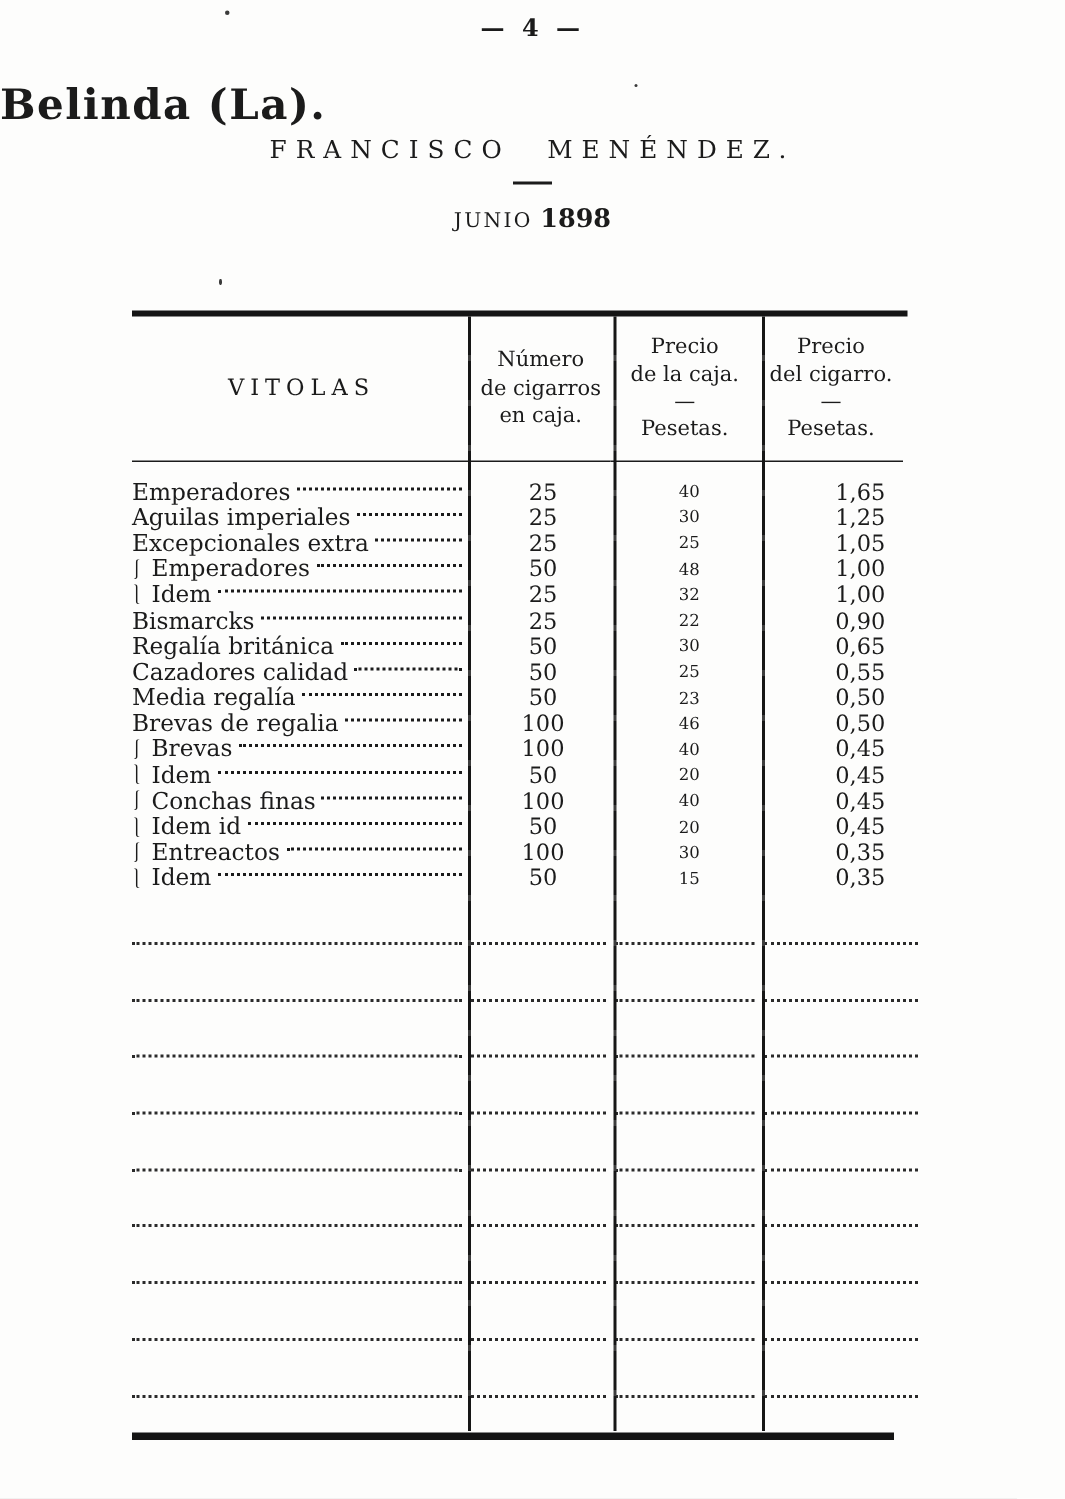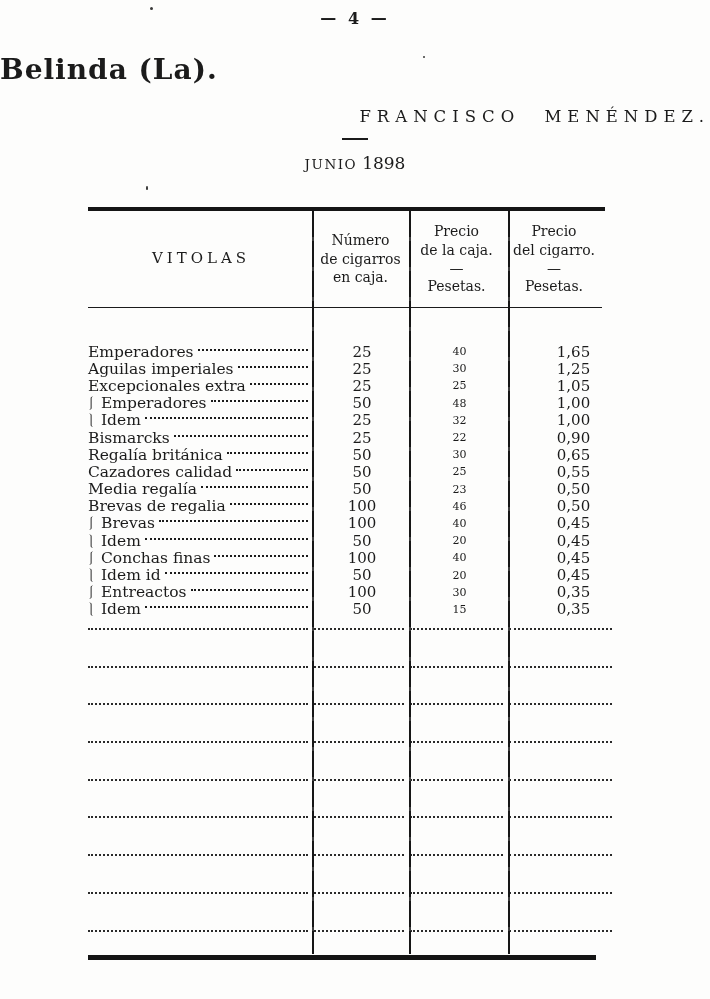--- a/index.html
+++ b/index.html
@@ -1,40 +1,40 @@
 <!DOCTYPE html>
 <html><head>
 <meta charset="utf-8">
 <style>
   html,body{margin:0;padding:0;background:#e9e9e9;}
   .page{position:relative;width:710px;height:999px;background:#fdfdfc;overflow:hidden;
         font-family:"DejaVu Serif","Liberation Serif",serif;color:#1b1b1b;margin:0 auto;}
   .page-number{text-align:center;padding-top:9px;font-size:16px;font-weight:bold;letter-spacing:3px;}
   .title{text-align:left;margin:25px 0 0 0;font-size:28px;font-weight:bold;letter-spacing:1px;}
-  .author{text-align:right;margin-top:21px;font-size:16.5px;letter-spacing:6px;word-spacing:13px;font-variant:small-caps;text-transform:uppercase;}
+  .author{text-align:center;margin-top:4px;font-size:16.5px;letter-spacing:6px;word-spacing:13px;font-variant:small-caps;text-transform:uppercase;}
   .author-rule{width:26px;height:2px;background:#1b1b1b;margin:12px auto 0 auto;}
   .date-line{text-align:center;margin-top:13px;}
   .date-month{font-size:13.5px;letter-spacing:1.5px;}
-  .date-year{font-size:17px;margin-left:5px;}
+  .date-year{font-size:17px;margin-left:5px;font-weight:bold;}
 
   .table{position:absolute;left:88px;top:207px;width:517px;height:753px;}
   .top-rule{position:absolute;left:0;top:0;width:517px;height:4px;background:#151515;}
   .bottom-rule{position:absolute;left:0;bottom:0;width:508px;height:5px;background:#141414;}
   .vsep{position:absolute;top:4px;bottom:6px;width:2px;
         background:repeating-linear-gradient(to bottom,#161616 0 26px,#3d3d3d 26px 30px);}
   .vsep.s1{left:224px;} .vsep.s2{left:321px;} .vsep.s3{left:420px;}
 
   .thead{position:absolute;top:4px;left:0;width:517px;height:97px;display:flex;}
   .hcell{box-sizing:border-box;display:flex;flex-direction:column;justify-content:center;
          align-items:center;text-align:center;font-size:14px;line-height:1.32;
          white-space:pre-line;border-bottom:1.5px solid #1b1b1b;}
   .hcell.c1{width:226px;font-size:15px;letter-spacing:4px;}
   .hcell.c2{width:93px;} .hcell.c3{width:99px;} .hcell.c4{width:96px;}
 
-  .tbody{position:absolute;top:136px;left:0;width:517px;}
+  .tbody{position:absolute;top:112px;left:0;width:517px;}
   .tr{display:flex;align-items:center;height:17.2px;font-size:15.5px;}
   .td{box-sizing:border-box;}
   .td.c1{width:226px;display:flex;align-items:center;padding-right:5px;}
   .brace{flex:none;width:13px;font-family:"DejaVu Sans",sans-serif;font-size:13px;}
   .brace:empty{width:0;}
   .nm{flex:none;padding-right:2px;white-space:nowrap;}
   .dots{flex:1;border-bottom:2px dotted #1b1b1b;margin:0 1px 4px 2px;}
   .td.c2{width:96px;text-align:center;font-size:15px;}
   .td.c3{width:99px;text-align:center;font-size:11px;}
   .td.c4{width:96px;text-align:center;font-size:15px;padding-left:33px;}

